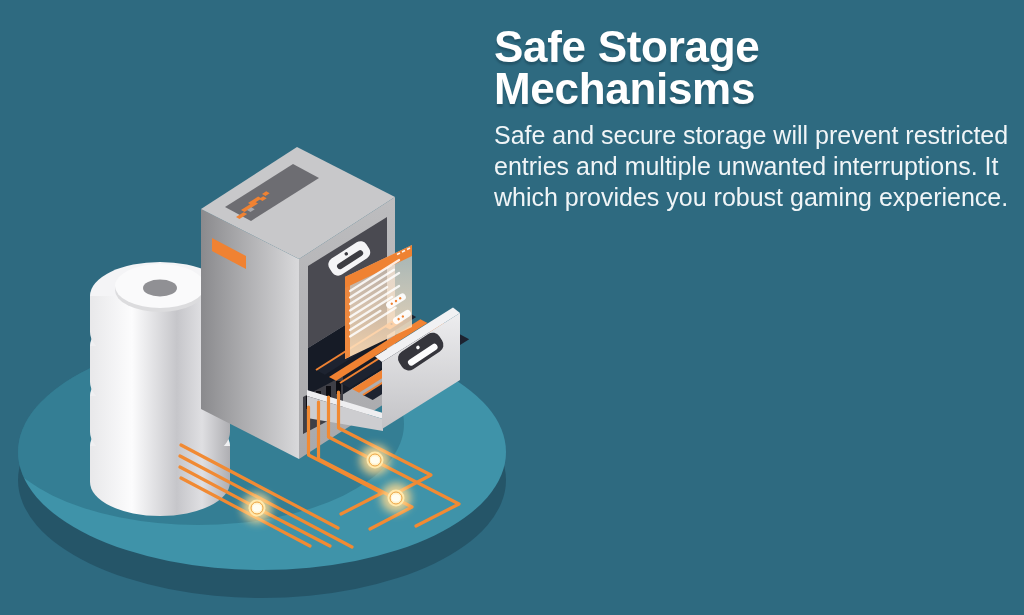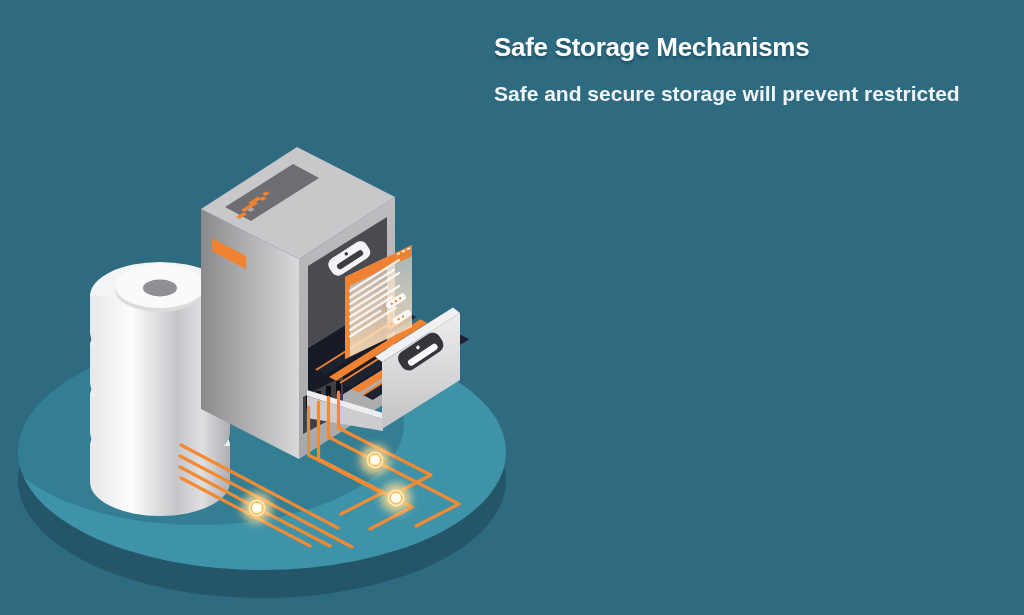--- a/index.html
+++ b/index.html
@@ -9,26 +9,26 @@
     overflow:hidden;
     font-family:"Liberation Sans","DejaVu Sans",sans-serif;
   }
   .stage svg{position:absolute;left:0;top:0;}
   .copy{
     position:absolute;left:494px;top:26px;width:512px;
     color:#ffffff;
   }
   .copy h1{
     margin:0 0 10px 0;
-    font-size:26px;line-height:42px;font-weight:bold;
+    font-size:44px;line-height:42px;font-weight:bold;
     letter-spacing:-0.3px;
     color:#ffffff;
     text-shadow:0 3px 2px rgba(16,48,64,0.35);
   }
-  .para{font-size:21px;line-height:31px;color:#f0f5f7;font-weight:bold;}
+  .para{font-size:25px;line-height:31px;color:#f0f5f7;}
   .para div{white-space:nowrap;}
 </style>
 </head>
 <body>
 
 <div class="stage">
 
   <svg width="1024" height="615" viewBox="0 0 1024 615">
     <defs>
       <linearGradient id="gInner" x1="0" y1="0" x2="1" y2="0">
@@ -238,16 +238,18 @@
       <circle cx="257" cy="508" r="8.5" fill="#ffe9ad"></circle>
       <circle cx="257" cy="508" r="6" fill="#fff3cd" stroke="#eda23f" stroke-width="1"></circle>
       <ellipse cx="257" cy="508" rx="4.5" ry="3.8" fill="#fffdf0"></ellipse>
     </g>
   </svg>
 
   <div class="copy">
     <h1>Safe Storage Mechanisms</h1>
     <div class="para">
       <div>Safe and secure storage will prevent restricted</div>
+      <div>entries and multiple unwanted interruptions. It</div>
+      <div>which provides you robust gaming experience.</div>
     </div>
   </div>
 
 </div>
 
 </body></html>

